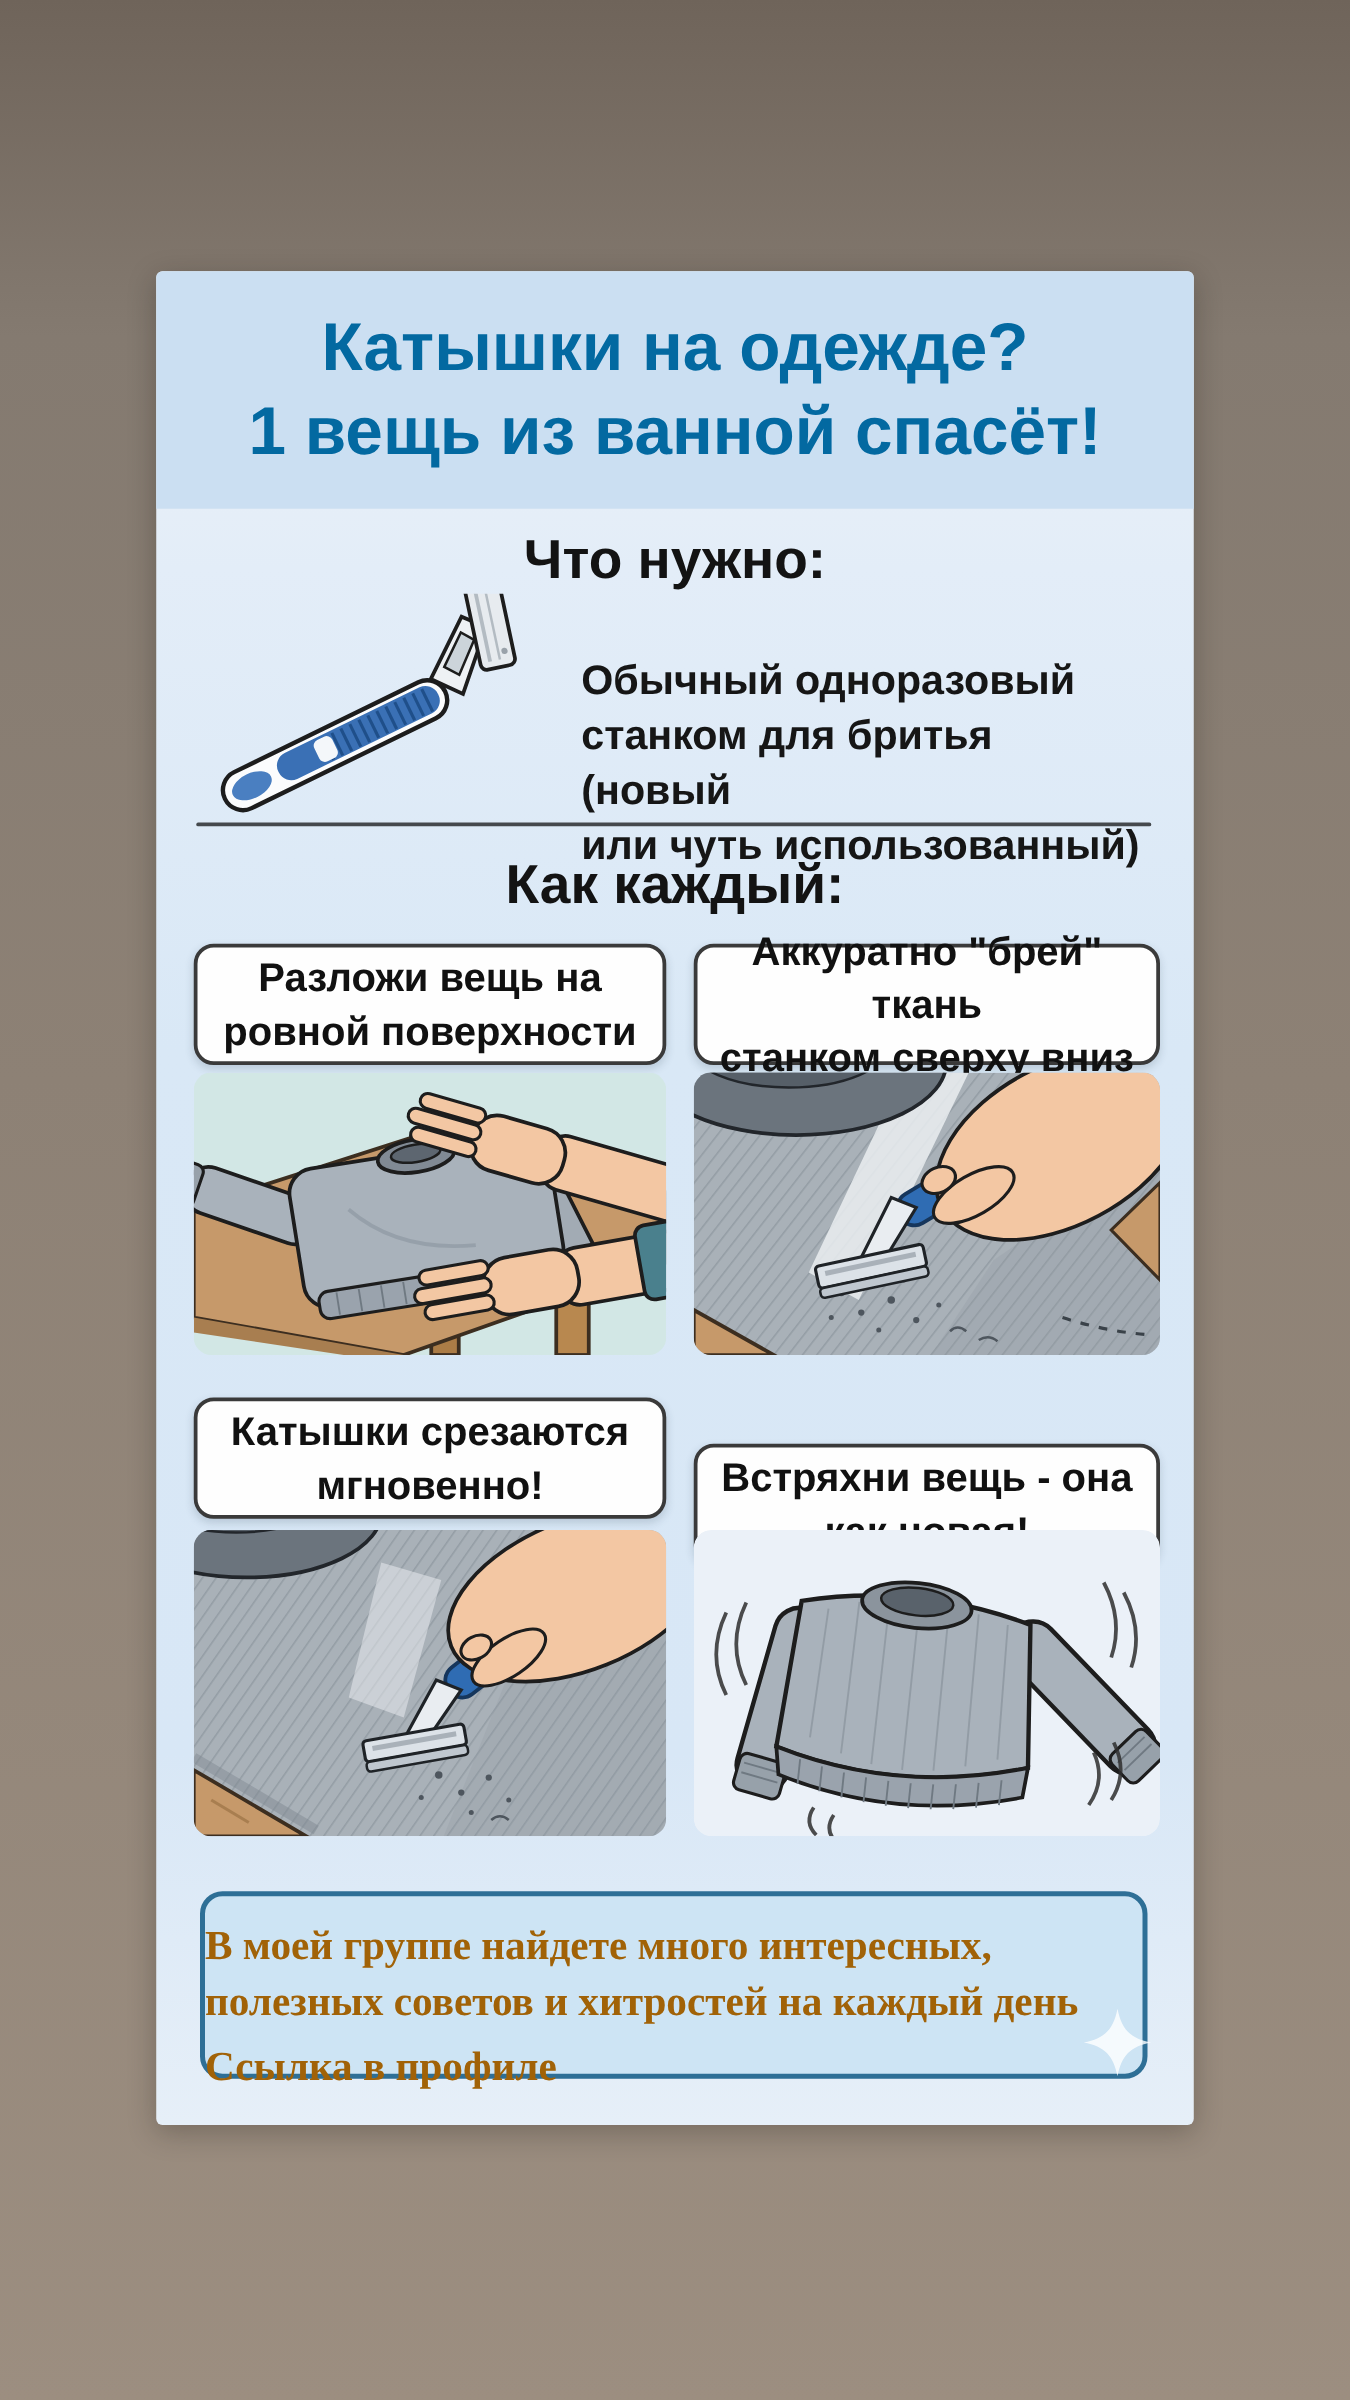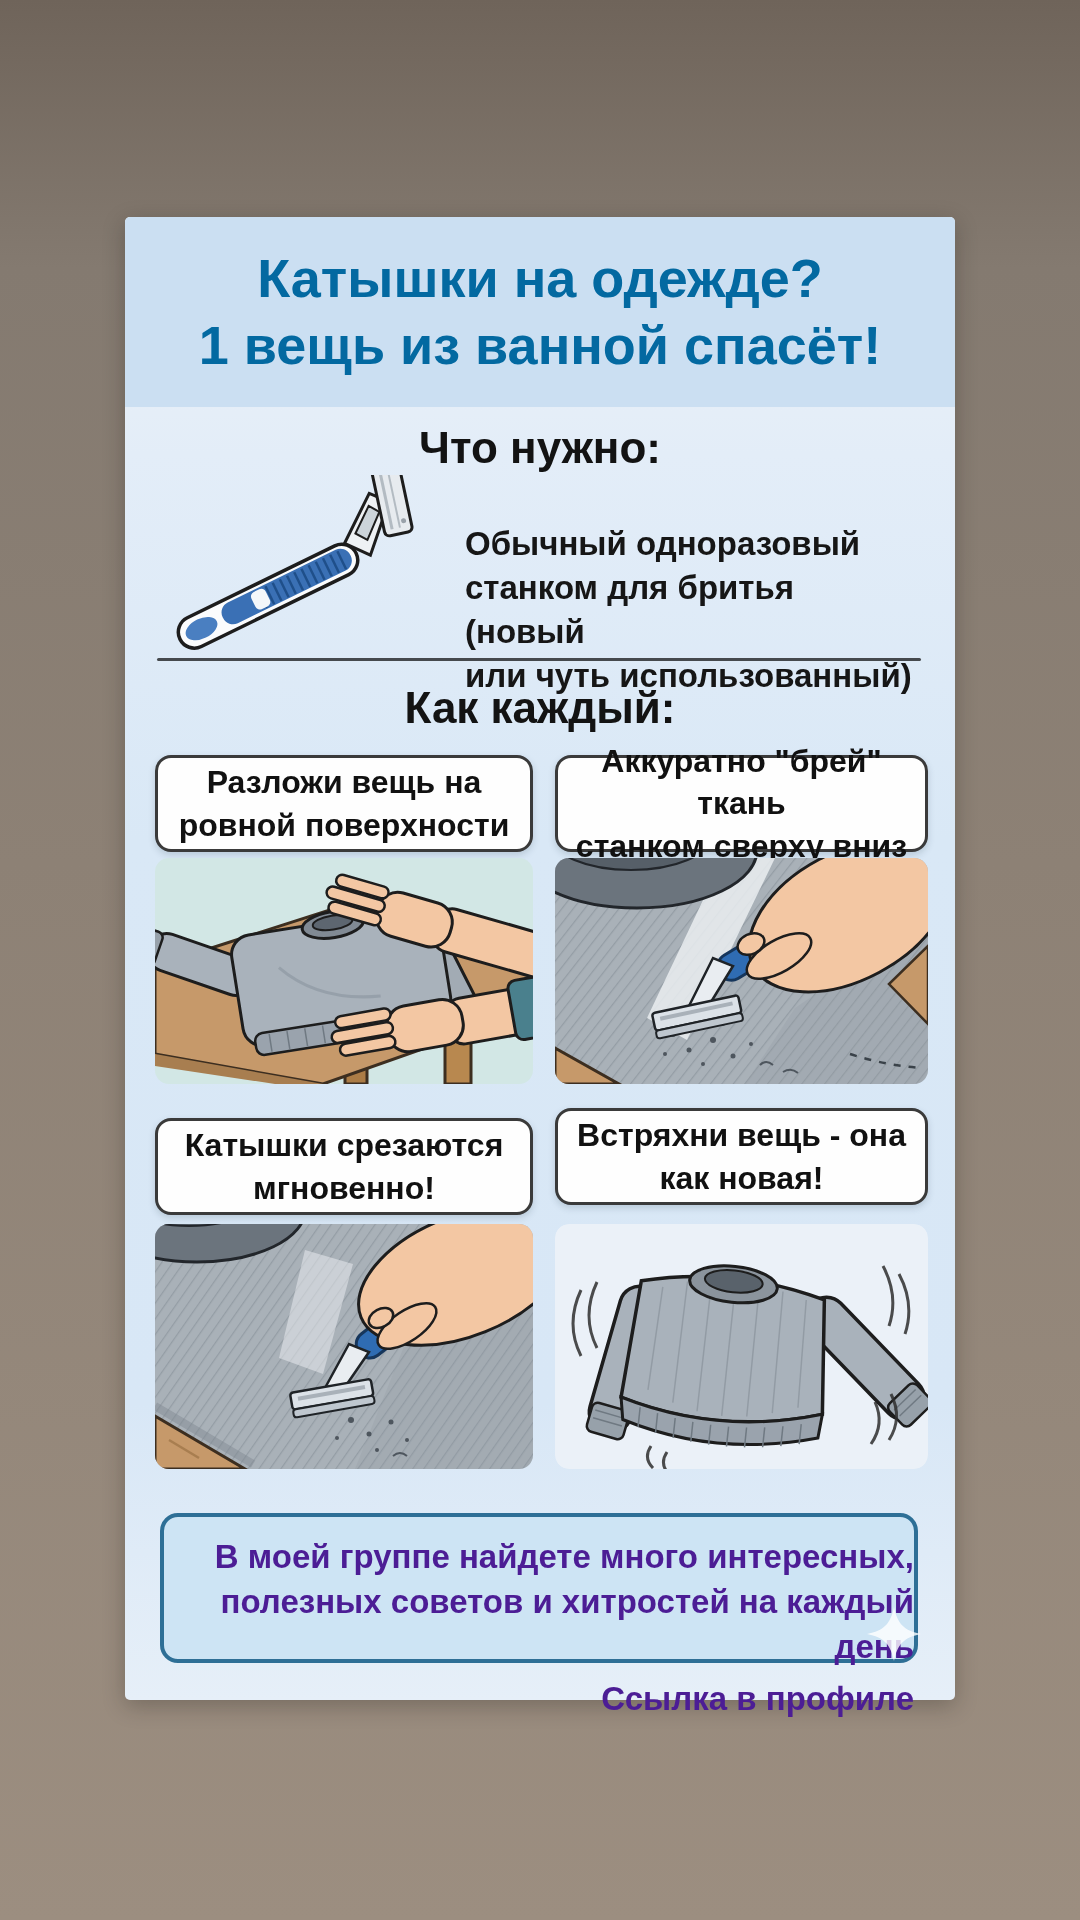--- a/index.html
+++ b/index.html
@@ -19,30 +19,30 @@
   .razor-illo{position:absolute;left:28px;top:258px;width:314px;height:176px;}
   .need-text{position:absolute;left:340px;top:276px;width:450px;font-size:33px;line-height:1.33;margin-top:29px;}
   .divider{position:absolute;left:32px;top:441px;width:764px;height:3px;background:#45494d;border-radius:2px;}
   .step-label{position:absolute;box-sizing:border-box;background:#fefefe;border:3px solid #3a3a3a;
               border-radius:16px;display:flex;flex-direction:column;justify-content:center;
               text-align:center;font-size:32px;line-height:1.32;height:97px;color:#111;
               box-shadow:0 3px 7px rgba(40,60,80,.18);}
   #label-1{left:30px;top:538px;width:378px;}
   #label-2{left:430px;top:538px;width:373px;}
   #label-3{left:30px;top:901px;width:378px;}
-  #label-4{left:430px;top:891px;width:373px;}
+  #label-4{left:430px;top:938px;width:373px;}
   .step-img{position:absolute;border-radius:14px;overflow:hidden;}
   #img-1{left:30px;top:641px;width:378px;height:226px;}
   #img-2{left:430px;top:641px;width:373px;height:226px;}
   #img-3{left:30px;top:1007px;width:378px;height:245px;}
   #img-4{left:430px;top:1007px;width:373px;height:245px;}
   .step-img svg{display:block;}
   .footer-box{position:absolute;left:35px;top:1296px;width:758px;height:150px;box-sizing:border-box;
-              background:#cde4f4;border:4px solid #2e6f96;border-radius:18px;text-align:right;
-              font-size:33px;line-height:1.36;padding-top:18px;color:#4c1d95;}
+              background:#cde4f4;border:4px solid #2e6f96;border-radius:18px;text-align:left;
+              font-size:33px;line-height:1.36;padding-top:18px;color:#a16207;font-family:Liberation Serif, serif;}
   .footer-cta{margin-top:7px;}
   .sparkle{position:absolute;left:742px;top:1390px;width:54px;height:54px;}
 </style>
 </head>
 <body>
 
 <div class="canvas">
   <div class="card">
 
     <div class="title-band">

